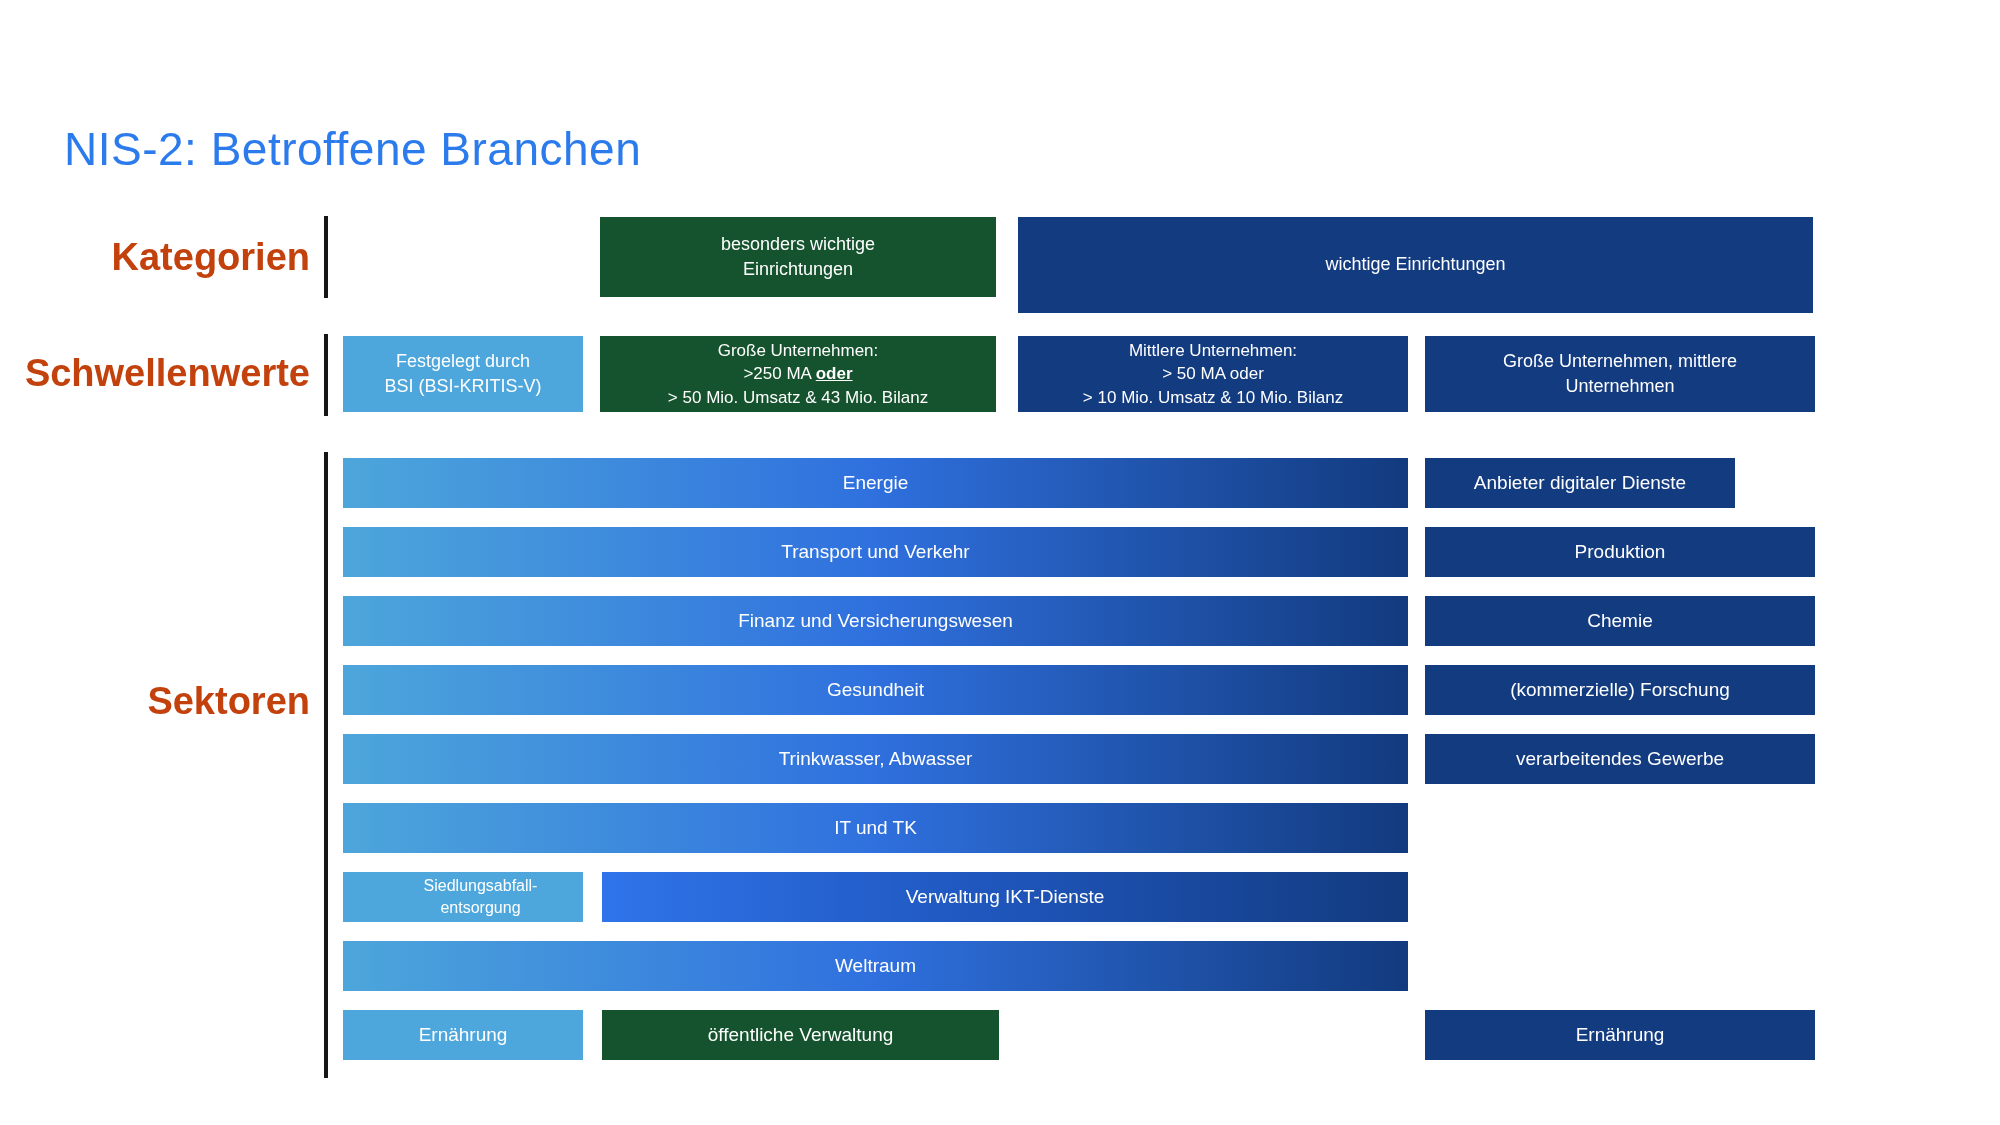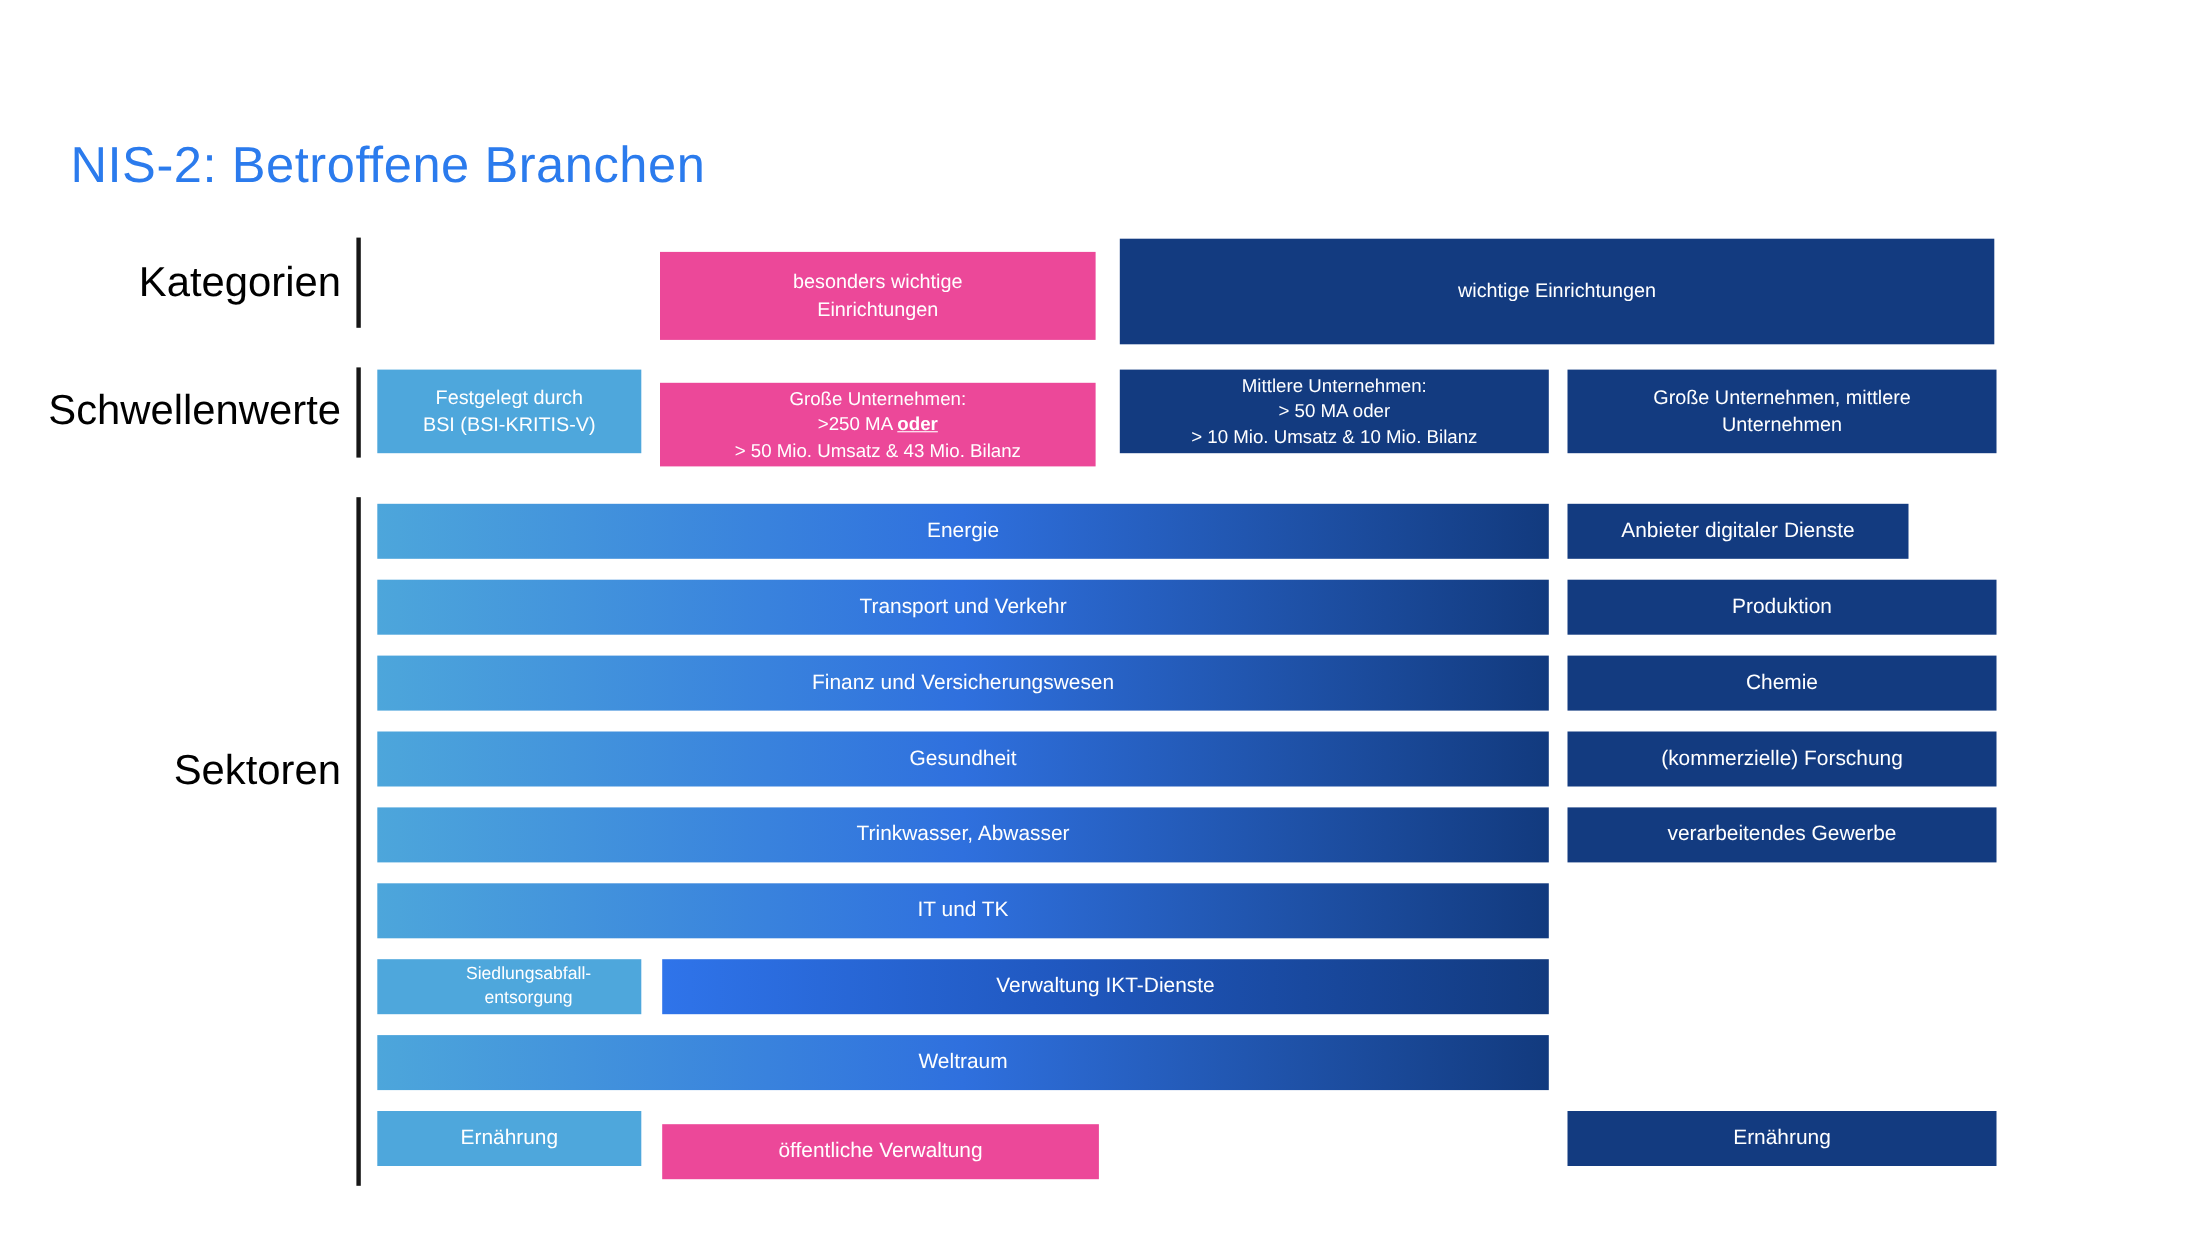--- a/index.html
+++ b/index.html
@@ -24,43 +24,43 @@
     color: #2b7bed;
     letter-spacing: 0.5px;
     white-space: nowrap;
   }
   .rowlabel {
     position: absolute;
     left: 20px;
     width: 290px;
     text-align: right;
     font-size: 38px;
-    font-weight: 400;
-    color: #000000;
+    font-weight: 700;
+    color: #c2410c;
     white-space: nowrap;
   }
   .vline {
     position: absolute;
     left: 324px;
     width: 4px;
     background: #161616;
   }
   .box {
     position: absolute;
     display: flex;
     flex-direction: column;
     align-items: center;
     justify-content: center;
     text-align: center;
     color: #ffffff;
     line-height: 1.4;
     box-sizing: border-box;
   }
   .light  { background: #4ea7dc; }
-  .medium { background: #ec4899; margin-top: 12px; }
+  .medium { background: #14532d; }
   .navy   { background: #133b80; }
   .grad {
     background: linear-gradient(90deg, #4da6db 0%, #2f70de 50%, #123a7e 100%);
   }
   .grad-med {
     background: linear-gradient(90deg, #2f74ea 0%, #2058c0 45%, #123a7e 100%);
   }
   .fs18 { font-size: 18px; }
   .fs17 { font-size: 17px; line-height: 1.38; }
   .fs19 { font-size: 19px; }

